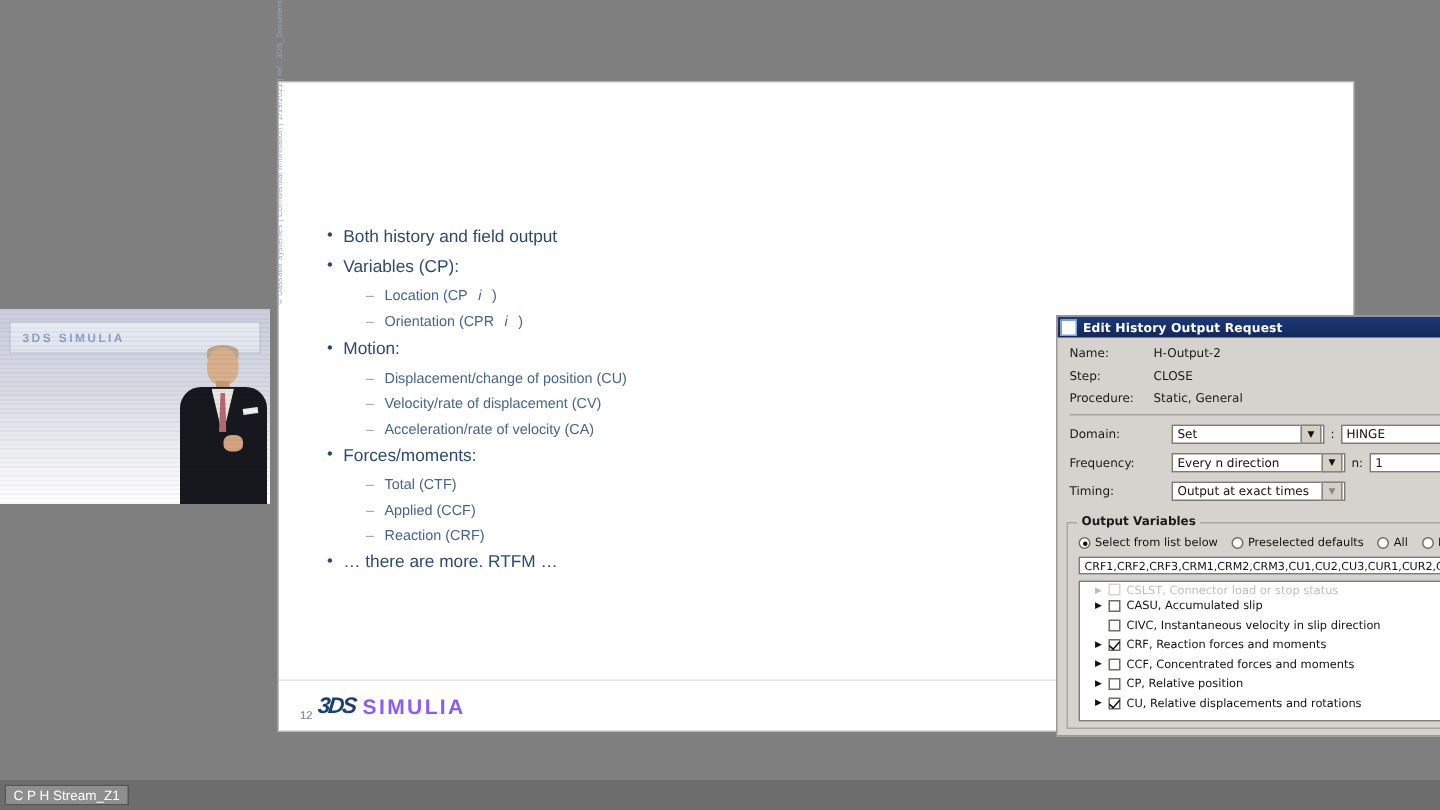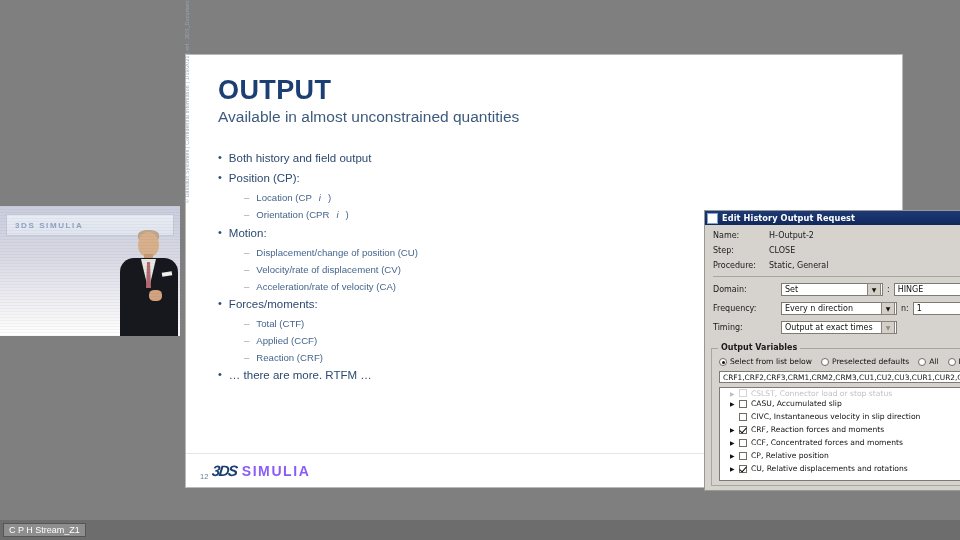--- a/index.html
+++ b/index.html
@@ -240,31 +240,29 @@
     <div class="pocket"></div>
     <div class="hand"></div>
   </div>
   <div class="scan"></div>
 </div>
 
 <div id="slide">
 
   <div id="slide-sidebar-text">© Dassault Systèmes | Confidential Information | 1/19/2021 | ref.: 3DS_Document_2021</div>
 
-  <div id="title">OUTPUT</div>
-  <div id="subtitle">Available in almost unconstrained quantities</div>
 
   <div id="bullets">
       <div class="b1">
         <span class="dot">•</span>
         <span>Both history and field output</span>
       </div>
       <div class="b1">
         <span class="dot">•</span>
-        <span>Position (CP):</span>
+        <span>Variables (CP):</span>
       </div>
       <div class="b2">
         <span class="dash">–</span>
         <span>Location (CP</span>
         <span class="it">i</span>
         <span>)</span>
       </div>
       <div class="b2">
         <span class="dash">–</span>
         <span>Orientation (CPR</span>

